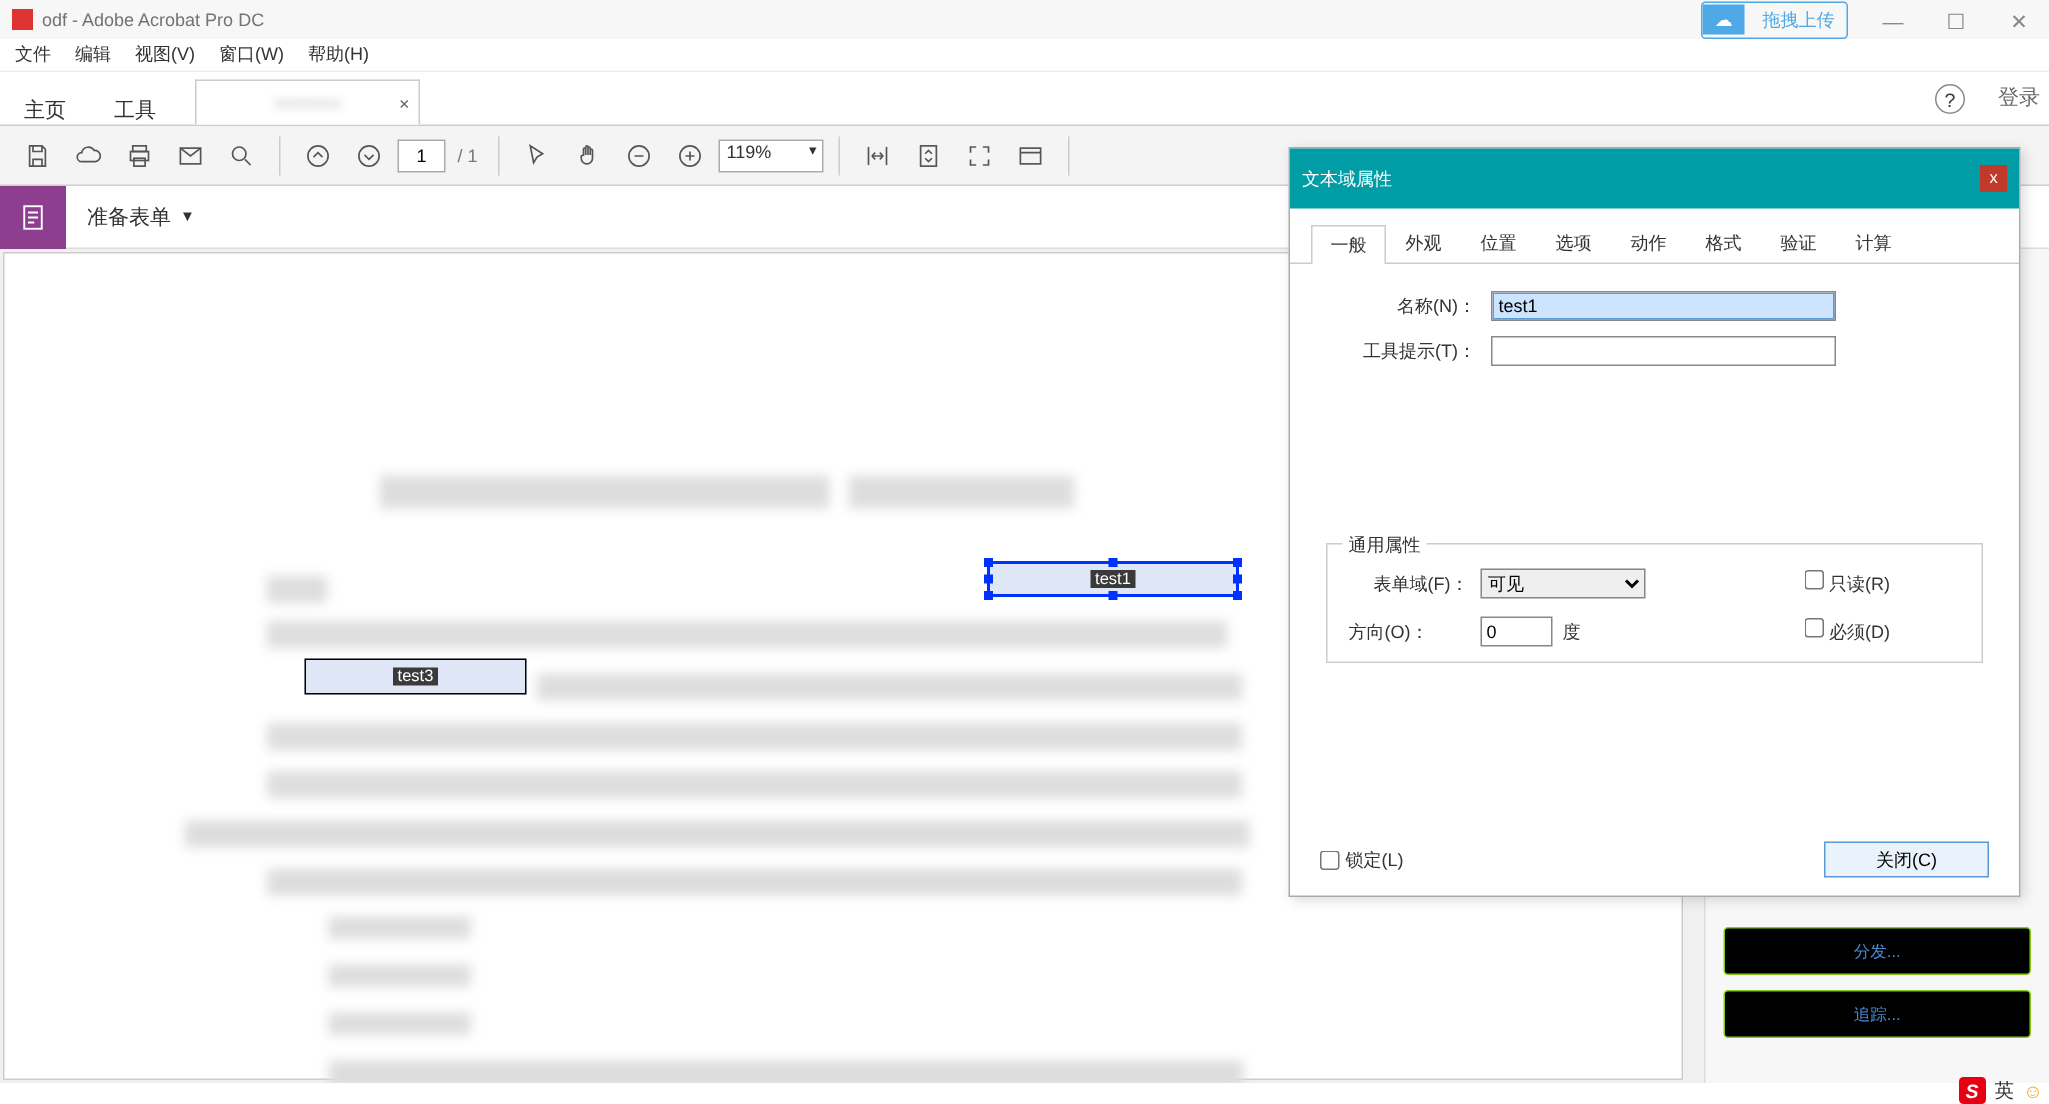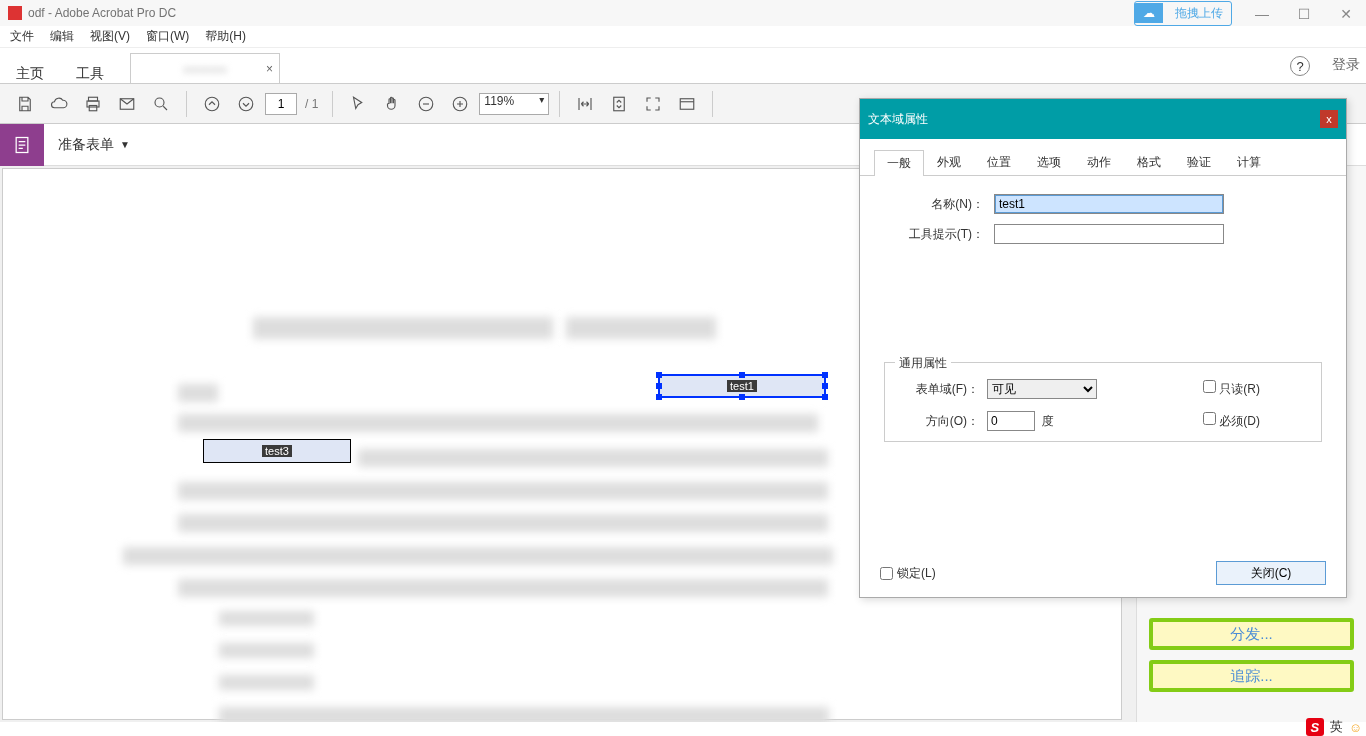--- a/index.html
+++ b/index.html
@@ -49,21 +49,21 @@
 .docarea { position: absolute; left: 0; top: 166px; right: 0; bottom: 14px; background: #f0f0f0; overflow: hidden; }
 .page { position: absolute; left: 2px; top: 2px; right: 244px; bottom: 2px; background: #fff; border: 1px solid #ccc; }
 .blur-block { position: absolute; background: #ddd; filter: blur(4px); }
 .field { position: absolute; border: 1px solid #000; background: #dfe6f5; display: flex; align-items: center; justify-content: center; }
 .field .lbl { background: #3a3a3a; color: #fff; font-size: 11px; padding: 0 3px; }
 .field.sel { border: 2px solid #0032ff; }
 .handle { position: absolute; width: 6px; height: 6px; background: #0032ff; }
 
 
 .rightpanel { position: absolute; right: 0; top: 166px; width: 230px; bottom: 14px; background: #f7f7f7; border-left: 1px solid #ddd; padding: 12px; }
-.rp-btn { width: 100%; height: 32px; border: 4px solid #84cc16; background: #fef9c3; color: #4a8cd6; border-radius: 3px; margin-bottom: 10px; font-size: 15px; display: flex; align-items: center; justify-content: center; }
+.rp-btn { width: 100%; height: 32px; border: 1px solid #84cc16; background: #000000; color: #4a8cd6; border-radius: 3px; margin-bottom: 10px; font-size: 11px; display: flex; align-items: center; justify-content: center; }
 
 
 .dialog { position: absolute; left: 859px; top: 98px; width: 488px; height: 500px; background: #fff; border: 1px solid #aaa; box-shadow: 2px 2px 8px rgba(0,0,0,.15); z-index: 100; }
 .dialog .titlebar2 { height: 40px; background: #009da6; color: #fff; display: flex; align-items: center; padding: 0 8px; font-size: 12px; }
 .dialog .titlebar2 .close { margin-left: auto; background: #c0392b; color: #fff; width: 18px; height: 18px; display: flex; align-items: center; justify-content: center; font-size: 11px; }
 .dialog .tabs { display: flex; border-bottom: 1px solid #ccc; margin-top: 10px; padding-left: 14px; }
 .dialog .tab { padding: 4px 12px; font-size: 12px; border: 1px solid transparent; border-bottom: none; cursor: pointer; }
 .dialog .tab.active { border-color: #ccc; background: #fff; position: relative; top: 1px; }
 .dialog .body { padding: 18px 24px; }
 .dialog .row { display: flex; align-items: center; margin-bottom: 10px; }
@@ -366,21 +366,21 @@
     </div>
 
     <div class="groupbox">
       <span class="legend">通用属性</span>
       <div class="grid">
         <span style="text-align:right">表单域(F)：</span>
         <select><option>可见</option></select>
         <span></span>
         <label class="chk"><input type="checkbox" style=""> <span>只读(R)</span></label>
 
-        <span style="text-align:right">方向(O)：</span>
+        <span style="text-align:left">方向(O)：</span>
         <span><input class="num-in" value="0" style=""> &nbsp;<span>度</span></span>
         <span></span>
         <label class="chk"><input type="checkbox" style=""> <span>必须(D)</span></label>
       </div>
     </div>
   </div>
   <div class="footer">
     <label class="chk">
         <input type="checkbox" style=""> 
         <span>锁定(L)</span>

